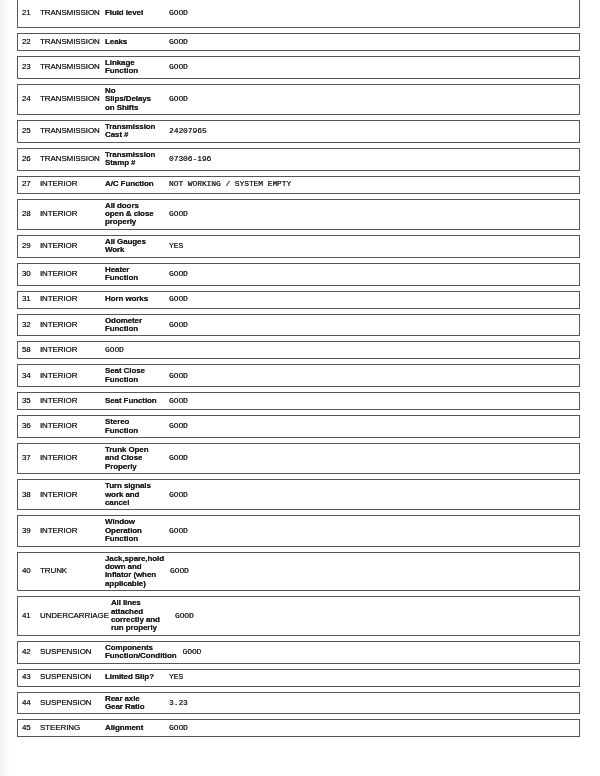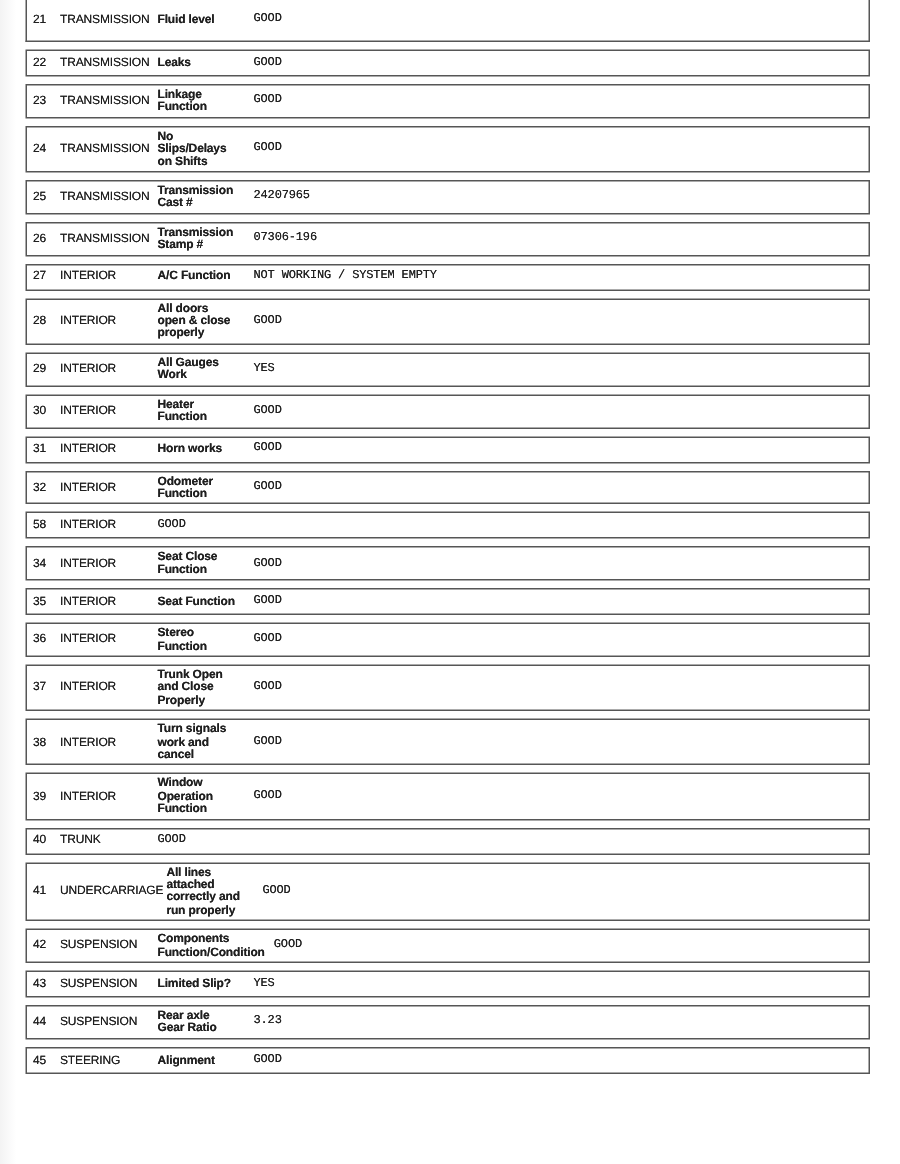--- a/index.html
+++ b/index.html
@@ -228,20 +228,24 @@
     <span class="cell-cat">INTERIOR</span>
     <span class="cell-item">Window
 Operation
 Function</span>
     <span class="cell-val">GOOD</span>
   </div>
 
   <div class="row">
     <span class="cell-num">40</span>
     <span class="cell-cat">TRUNK</span>
+    <span class="cell-item">Jack,spare,hold
+down and
+inflator (when
+applicable)</span>
     <span class="cell-val">GOOD</span>
   </div>
 
   <div class="row">
     <span class="cell-num">41</span>
     <span class="cell-cat">UNDERCARRIAGE</span>
     <span class="cell-item">All lines
 attached
 correctly and
 run properly</span>

